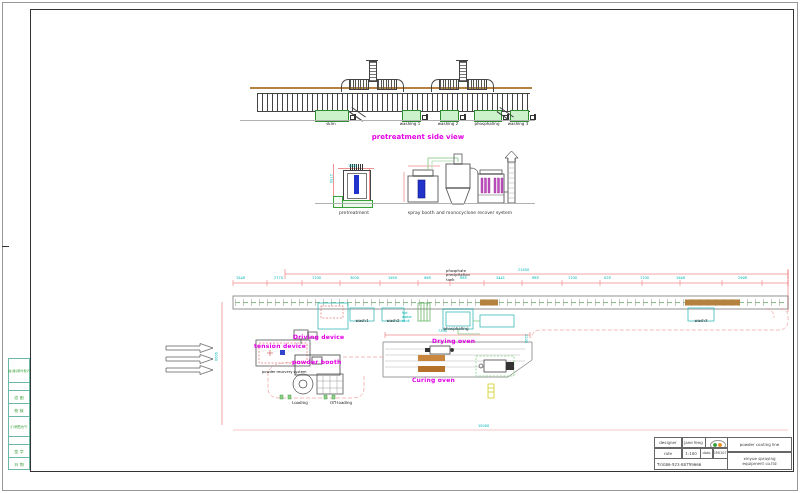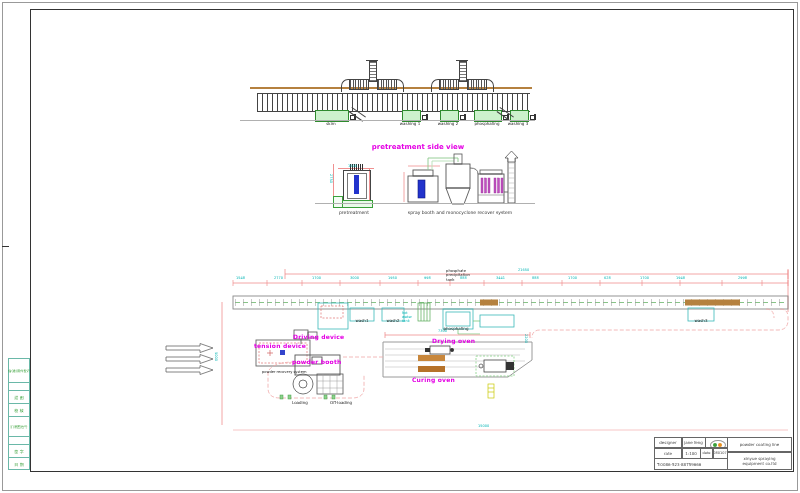--- a/index.html
+++ b/index.html
@@ -81,21 +81,21 @@
   <div class="abs stair" style="left:500px;top:107px;"></div>
 
   <div class="abs hline" style="left:240px;top:120px;width:295px;border-top-color:#b0b0b0;"></div>
 
   <div class="abs t tc" style="left:311px;top:122px;width:40px;">skim</div>
   <div class="abs t tc" style="left:390px;top:122px;width:40px;">washing 1</div>
   <div class="abs t tc" style="left:428px;top:122px;width:40px;">washing 2</div>
   <div class="abs t tc" style="left:467px;top:122px;width:40px;">phosphating</div>
   <div class="abs t tc" style="left:498px;top:122px;width:40px;">washing 3</div>
 
-  <div class="abs mag-lg tc" style="left:348px;top:143px;width:140px;">pretreatment side view</div>
+  <div class="abs mag-lg tc" style="left:348px;top:133px;width:140px;">pretreatment side view</div>
 
   <div class="abs" style="left:325px;top:160px;width:55px;height:50px;">
     <div class="abs" style="left:8px;top:4px;width:0;height:42px;border-left:1px solid #f09090;"></div>
     <div class="abs" style="left:13px;top:8px;width:36px;height:0;border-top:1px solid #f09090;"></div>
     <div class="abs" style="left:44px;top:8px;width:0;height:38px;border-left:1px solid #f09090;"></div>
     <div class="abs hatch-dense" style="left:25px;top:4px;width:13px;height:6px;"></div>
     <div class="abs" style="left:18px;top:10px;width:26px;height:30px;border:1px solid #444;"></div>
     <div class="abs" style="left:22px;top:13px;width:18px;height:24px;border:1px solid #777;"></div>
     <div class="abs" style="left:29px;top:15px;width:5px;height:19px;background:#2233cc;"></div>
     <div class="abs" style="left:16px;top:40px;width:30px;height:6px;border:1px solid #3aa03a;background:#eafaea;"></div>

